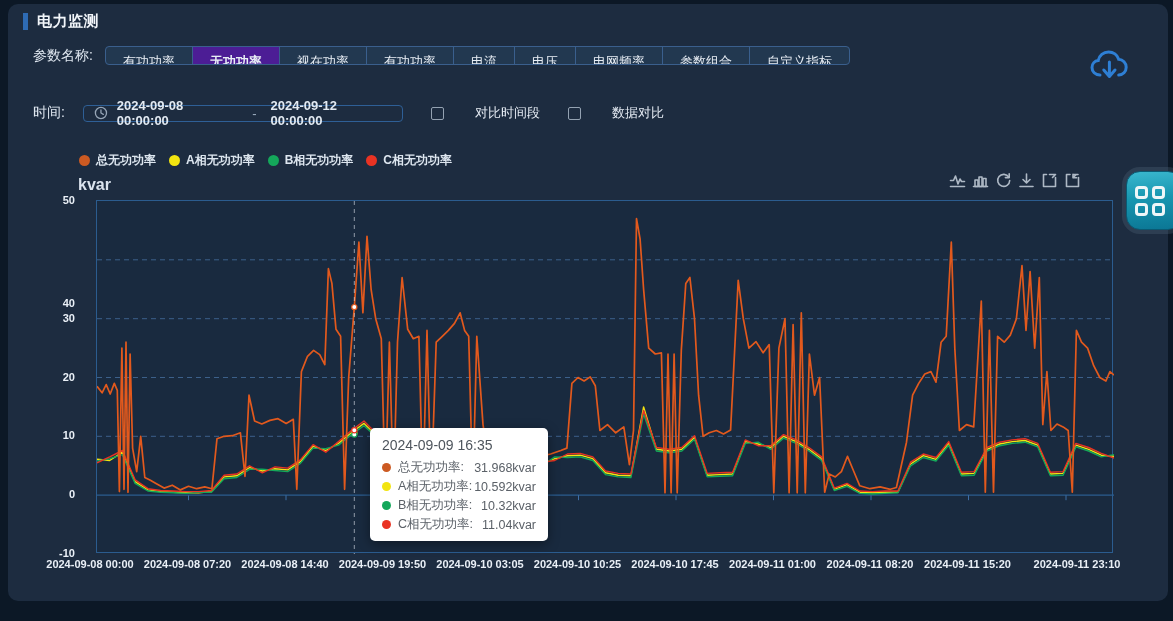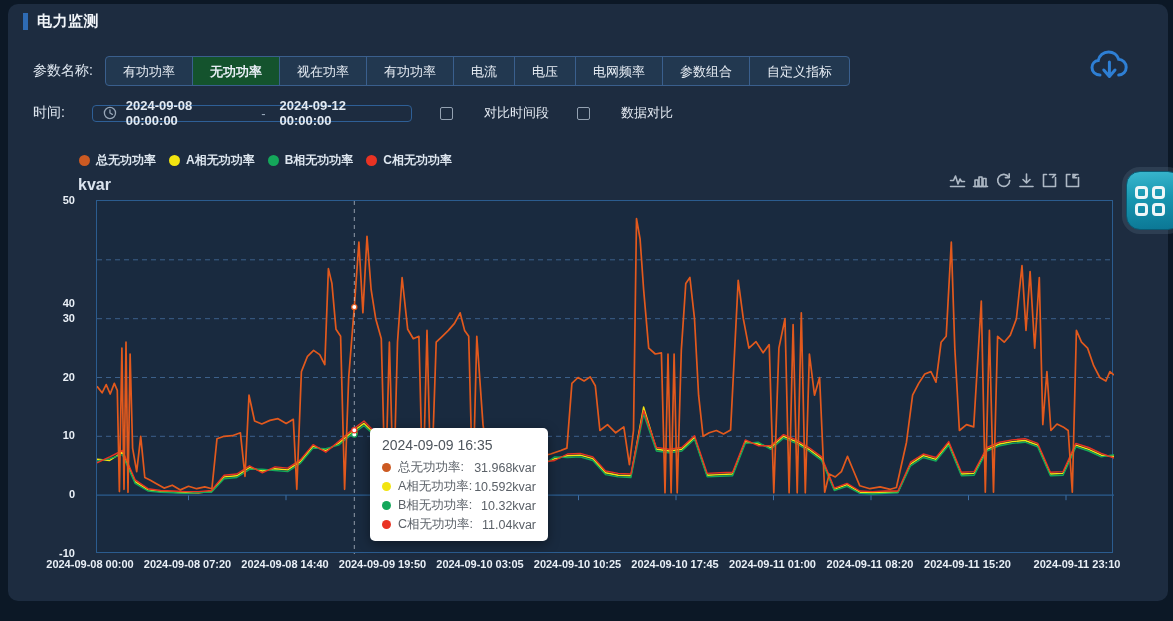--- a/index.html
+++ b/index.html
@@ -7,33 +7,33 @@
   body { background:#0c1826; font-family:"Liberation Sans","DejaVu Sans",sans-serif; position:relative; }
   .panel { position:absolute; left:8px; top:4px; width:1160px; height:597px;
            background:#1d2c40; border-radius:10px; }
 
   
   .title-row { position:absolute; left:15px; top:8px; display:flex; align-items:center; }
   .title-accent { width:5px; height:17px; background:#2e6bb4; margin-right:9px; }
   .page-title { color:#f2f6fa; font-size:15px; font-weight:bold; letter-spacing:.5px; }
 
   
-  .param-row { position:absolute; left:25px; top:52px; display:flex; align-items:center; }
+  .param-row { position:absolute; left:25px; top:42px; display:flex; align-items:center; }
   .param-label { color:#dfe7f0; font-size:14px; margin-right:12px; }
   .tab-group { display:flex; border:1px solid #3a5f8d; border-radius:4px; overflow:hidden; background:#223850; }
-  .tab { padding:0 17px; height:28px; line-height:29px; color:#e8eef5; font-size:13px;
+  .tab { padding:0 17px; height:17px; line-height:29px; color:#e8eef5; font-size:13px;
          border-right:1px solid #3a5f8d; cursor:pointer; white-space:nowrap; }
   .tab:last-child { border-right:none; }
-  .tab.active { background:#14532d; font-weight:bold; }
+  .tab.active { background:#4c1d95; font-weight:bold; }
 
   .download-btn { position:absolute; right:35px; top:44px; width:44px; height:38px; cursor:pointer; }
 
   
   .time-row { position:absolute; left:25px; top:100px; display:flex; align-items:center; }
-  .time-label { color:#dfe7f0; font-size:14px; margin-right:27px; }
+  .time-label { color:#dfe7f0; font-size:14px; margin-right:18px; }
   .time-box { display:flex; align-items:center; width:320px; height:17px; border:1px solid #2e5f96;
               border-radius:4px; padding:0 10px; }
   .time-text { color:#e2eaf2; font-size:13px; font-weight:bold; }
   .time-sep { color:#9fb0c2; font-size:13px; margin:0 14px; }
   .chk-wrap { display:flex; align-items:center; margin-left:28px; cursor:pointer;gap:24px; }
   .chk-box { width:13px; height:13px; border:1px solid #94a2b2; border-radius:2px; margin-right:7px; }
   .chk-label { color:#e6ecf4; font-size:13px; }
 
   
   .legend-row { position:absolute; left:71px; top:148px; display:flex; align-items:center; }

